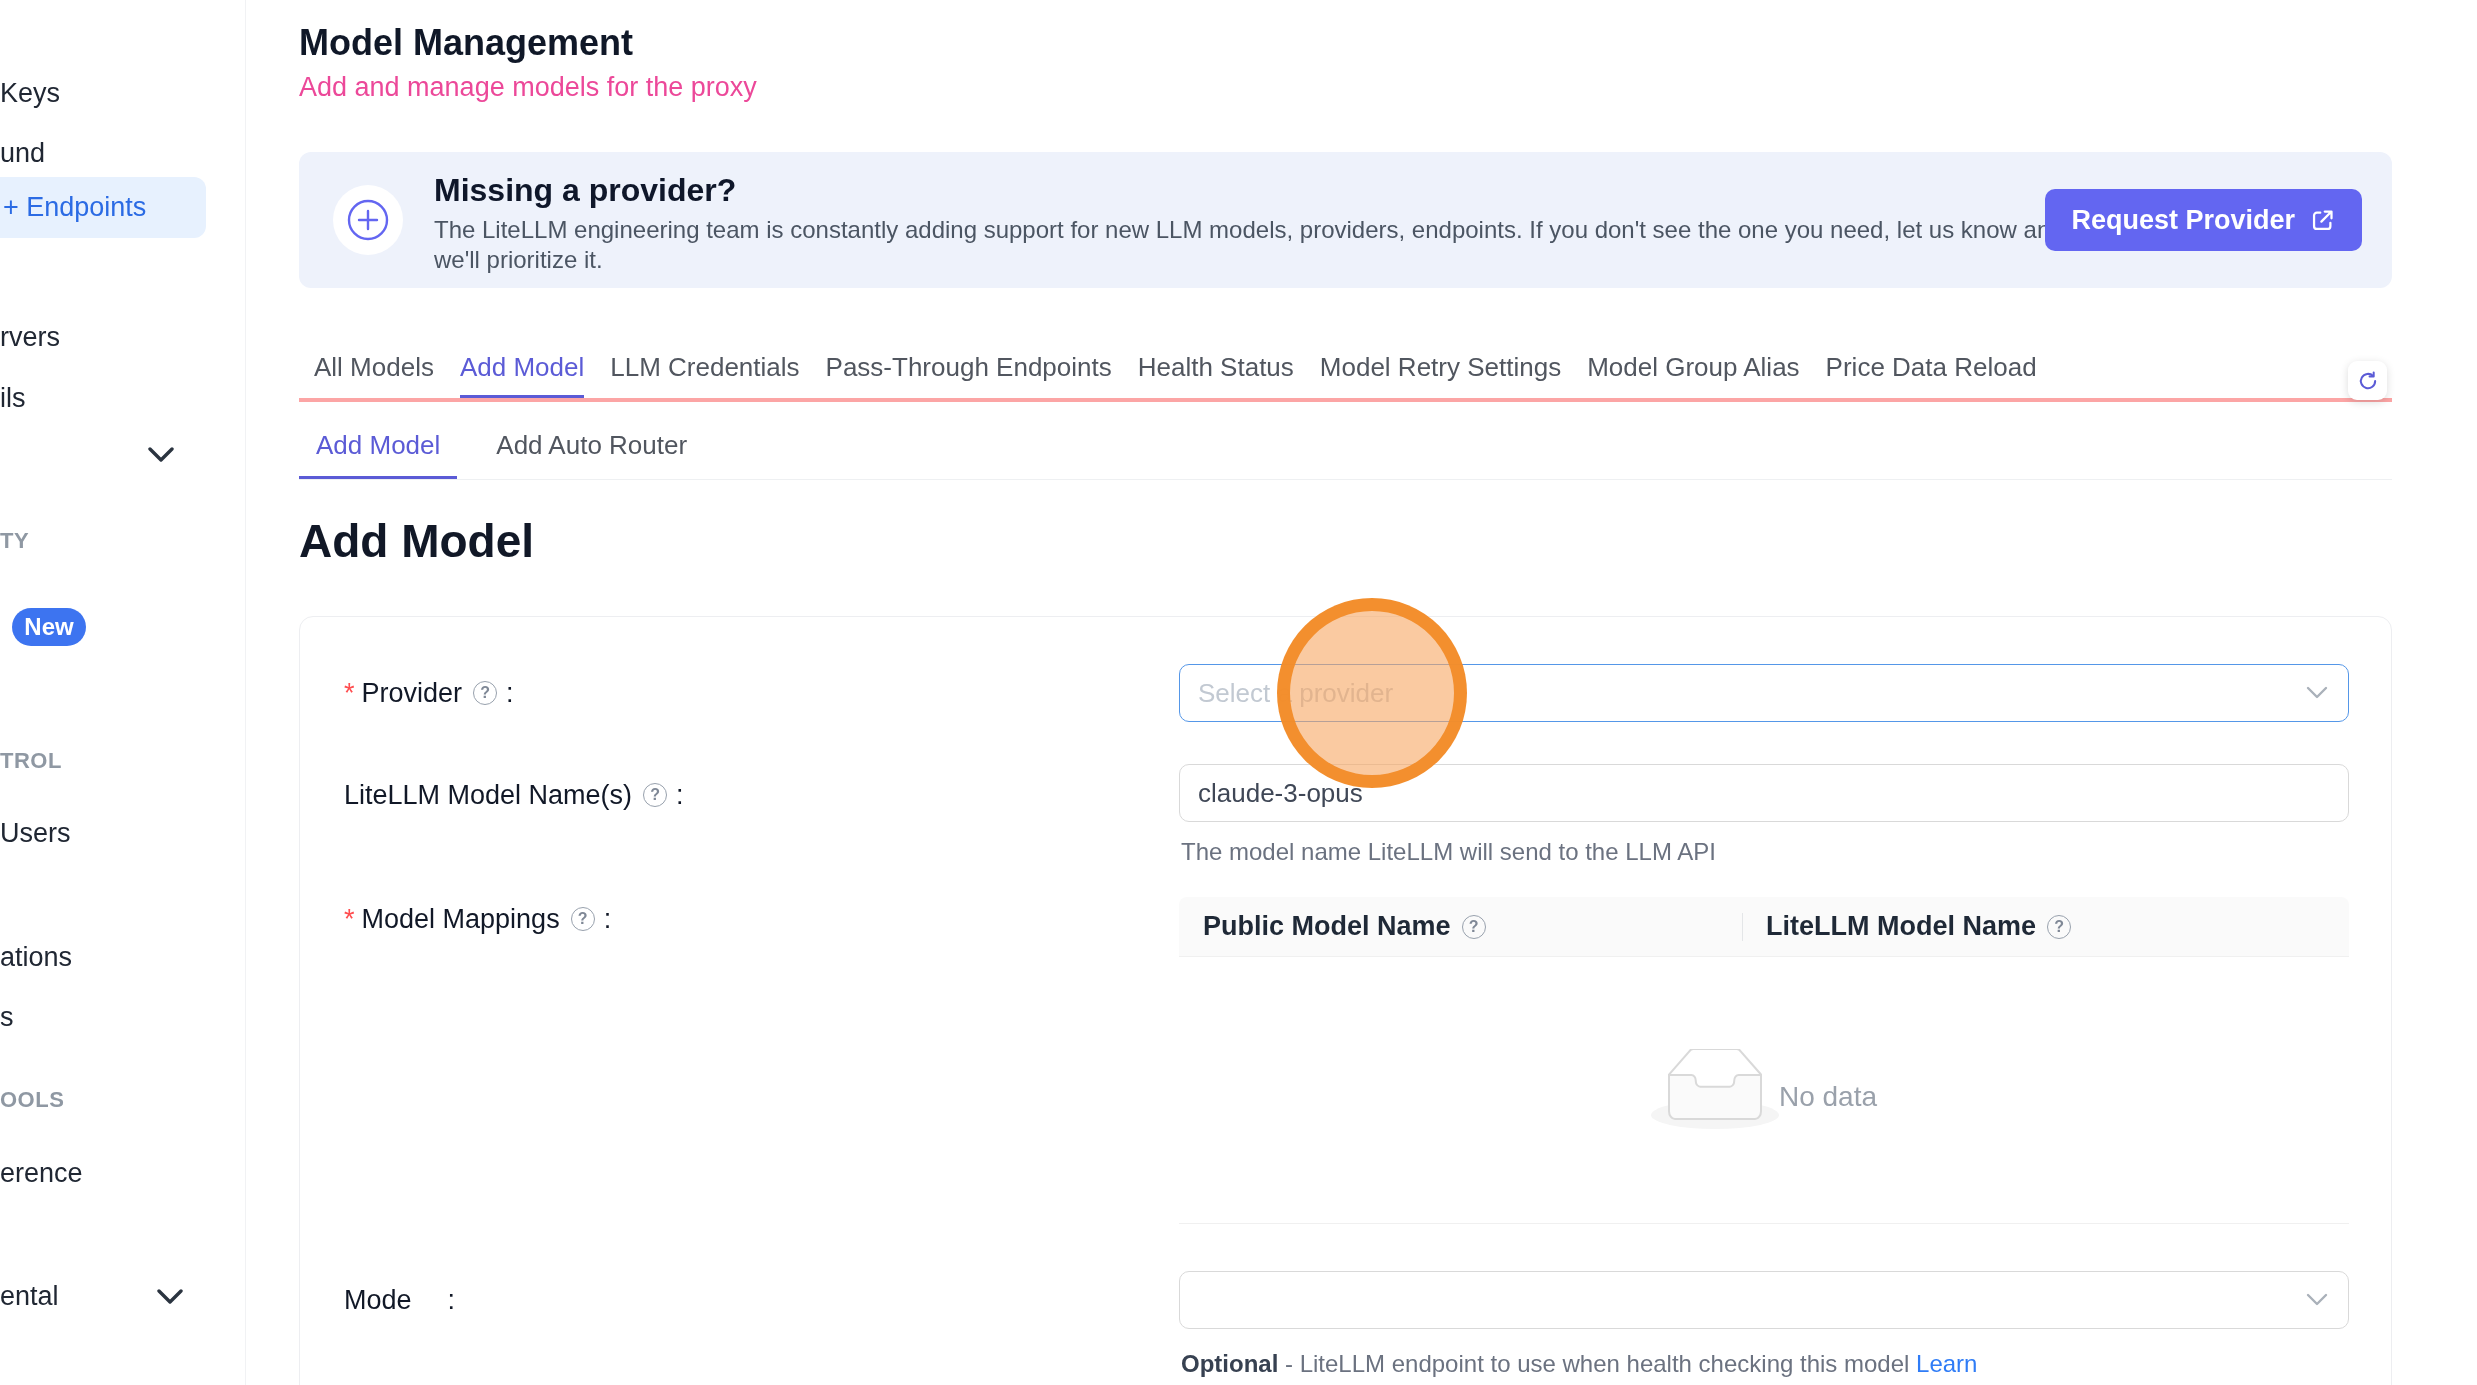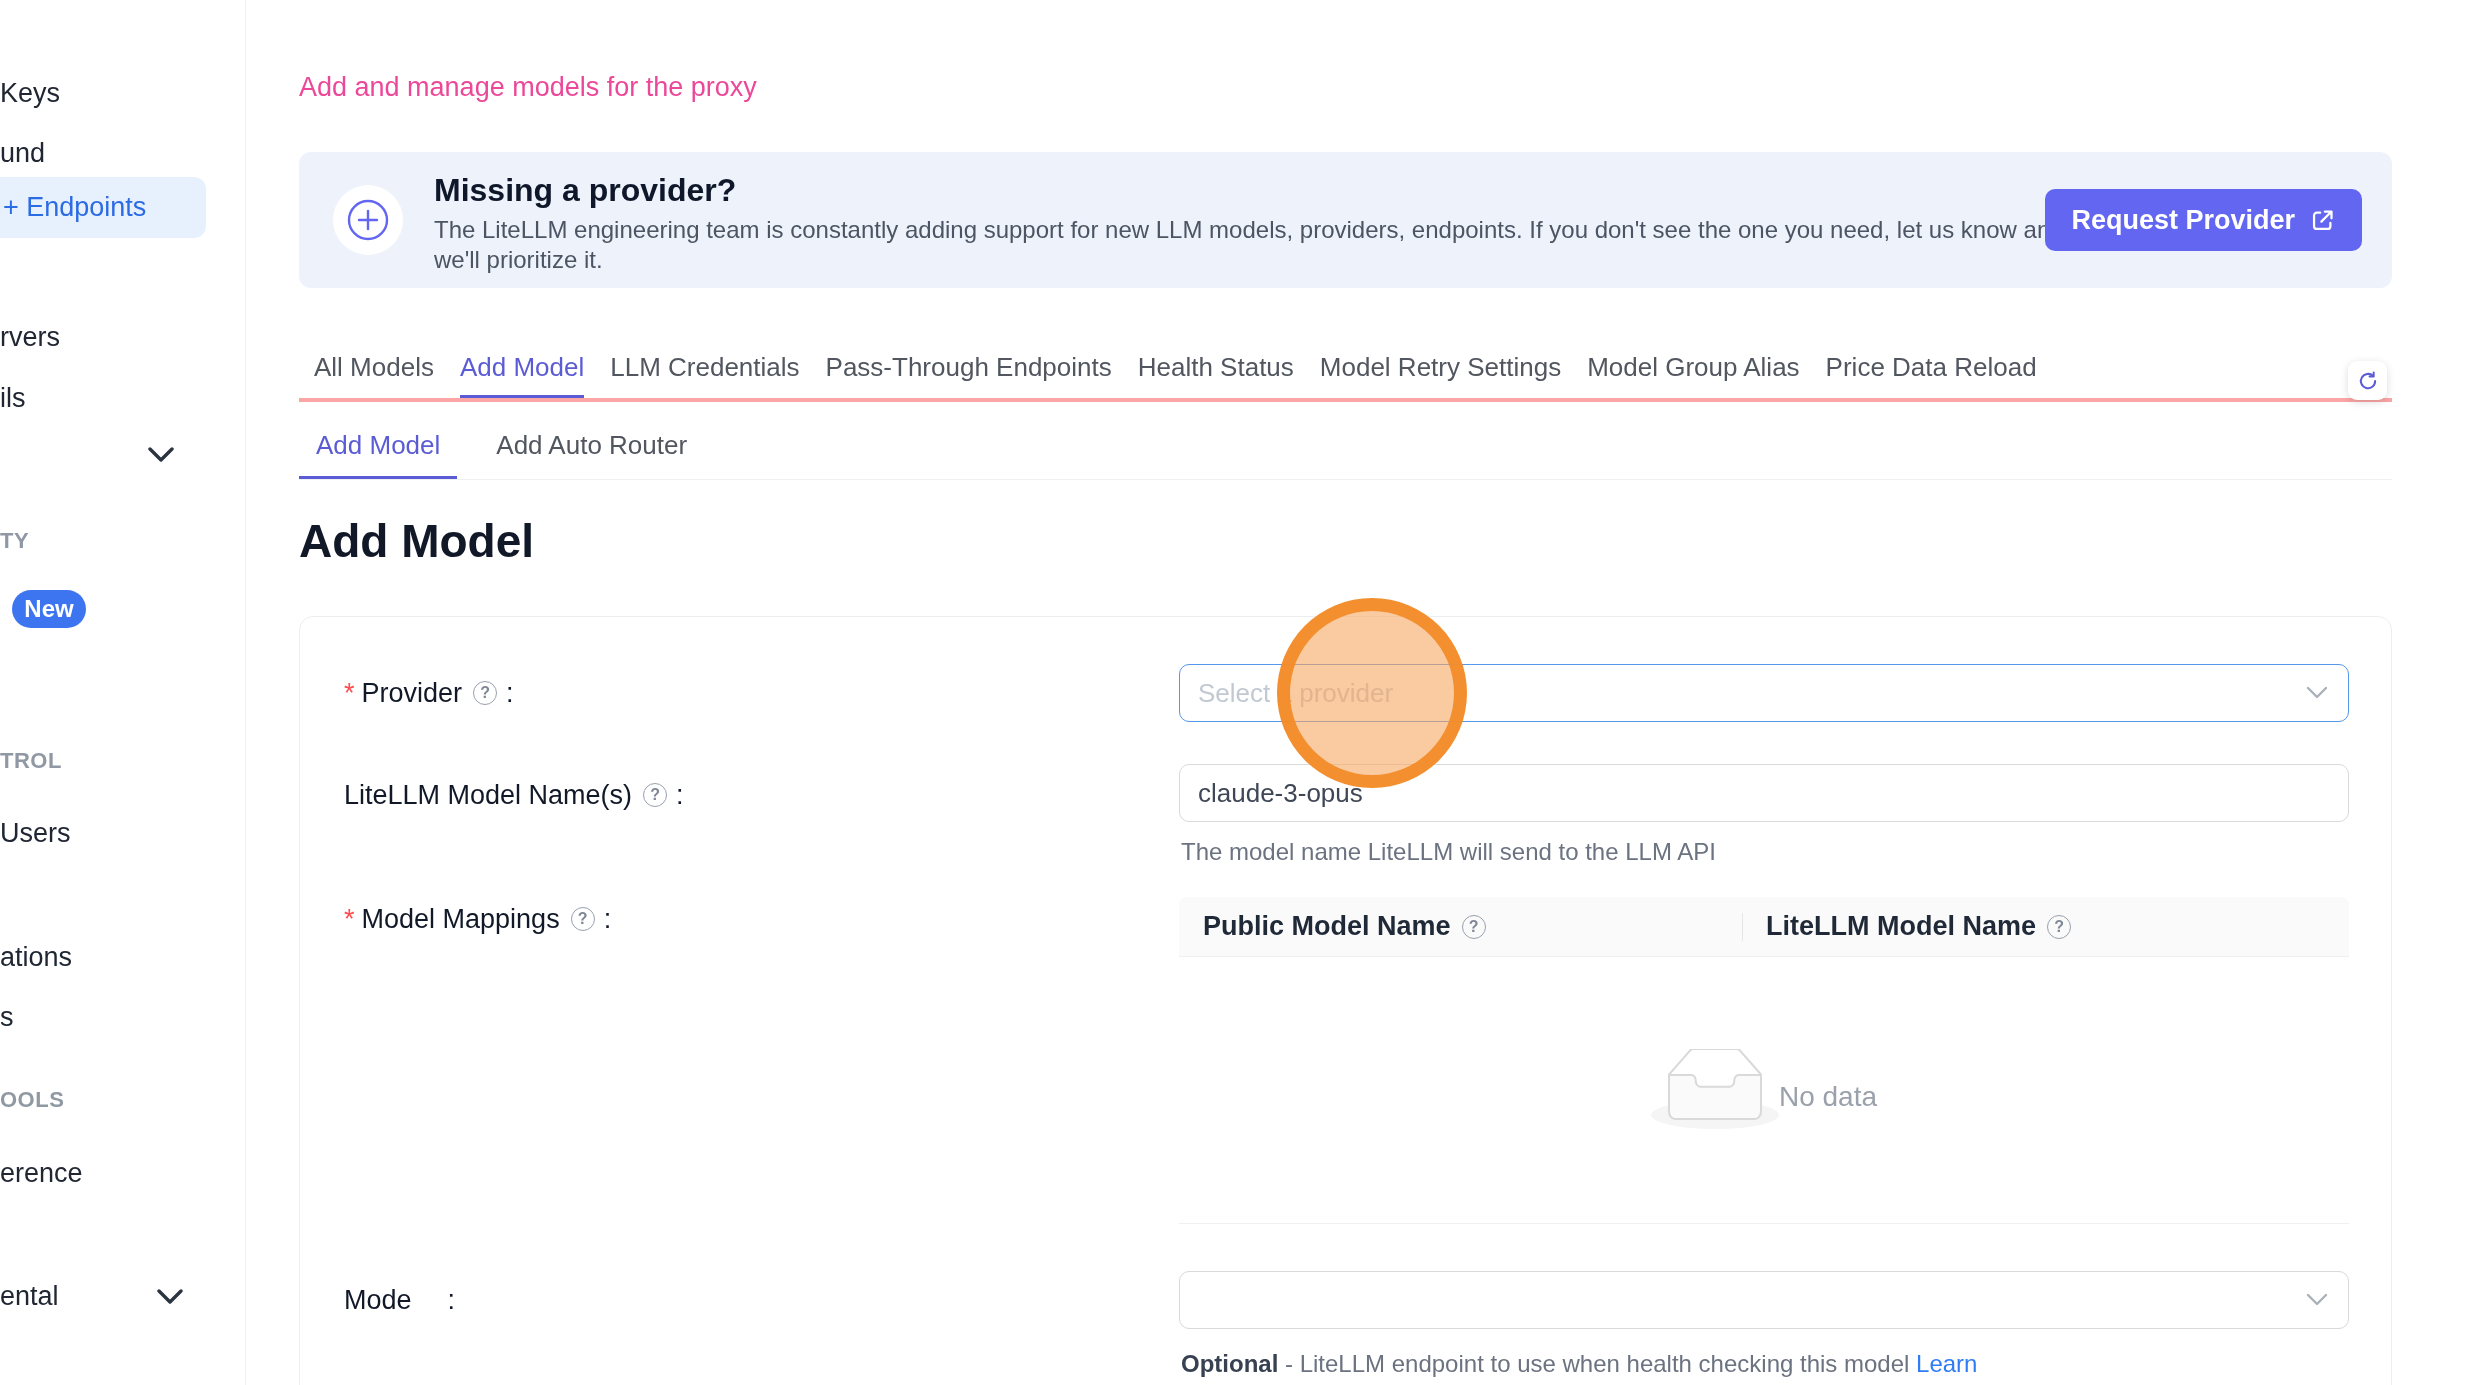--- a/index.html
+++ b/index.html
@@ -5,21 +5,21 @@
   * { margin:0; padding:0; box-sizing:border-box; }
   html,body { background:#fff; }
   body { font-family:"Liberation Sans","DejaVu Sans",sans-serif; color:#1f2937; }
   .stage { position:relative; width:2477px; height:1385px; overflow:hidden; background:#fff; }
 
   
   .sidebar { position:absolute; left:0; top:0; width:246px; height:100%; background:#fff; border-right:1px solid #f1f2f4; z-index:2; }
   .srow { position:absolute; left:0; height:34px; display:flex; align-items:center; font-size:27px; color:#202733; white-space:nowrap; }
   .ssec { position:absolute; left:0; height:26px; display:flex; align-items:center; font-size:22px; font-weight:700; color:#8f98a3; letter-spacing:.5px; white-space:nowrap; }
   .sactive-pill { position:absolute; left:-42px; top:177px; width:248px; height:61px; background:#e7f1fe; border-radius:12px; display:flex; align-items:center; padding-left:45px; font-size:27px; color:#2b6be4; font-weight:500; }
-  .badge-new { position:absolute; left:12px; top:590px; width:74px; height:38px; border-radius:19px; background:#3d74f0; color:#fff; font-size:24px; font-weight:600; display:flex; align-items:center; justify-content:center; }
+  .badge-new { position:absolute; left:12px; top:608px; width:74px; height:38px; border-radius:19px; background:#3d74f0; color:#fff; font-size:24px; font-weight:600; display:flex; align-items:center; justify-content:center; }
   .schev { position:absolute; width:26px; height:16px; }
 
   
   .h1 { position:absolute; left:299px; top:22px; font-size:36px; font-weight:700; color:#101828; }
   .subtitle { position:absolute; left:299px; top:72px; font-size:27px; color:#ec4899; }
 
   
   .banner { position:absolute; left:299px; top:152px; width:2093px; height:136px; background:#eef2fb; border-radius:12px; }
   .banner-circle { position:absolute; left:34px; top:33px; width:70px; height:70px; background:#fff; border-radius:50%; display:flex; align-items:center; justify-content:center; }
   .banner-title { position:absolute; left:135px; top:20px; font-size:32px; font-weight:700; color:#0f172a; }
@@ -134,20 +134,21 @@
       </div>
 
     <div class="srow" style="top:1279px;">
       <span>ental</span>
       <svg class="schev" style="position:absolute; left:157px; top:10px;" width="26" height="16" viewBox="0 0 26 16" fill="none">
           <path d="M2 2l11 11L24 2" stroke="#2b3440" stroke-width="3.4" stroke-linecap="round" stroke-linejoin="round"></path>
         </svg>
     </div>
   </aside>
 
+  <div class="h1">Model Management</div>
   <div class="subtitle">Add and manage models for the proxy</div>
 
   <div class="banner">
     <div class="banner-circle">
       <svg width="44" height="44" viewBox="0 0 44 44" fill="none">
         <circle cx="22" cy="22" r="19" stroke="#6366f1" stroke-width="2.4"></circle>
         <path d="M22 13v18M13 22h18" stroke="#6366f1" stroke-width="2.4" stroke-linecap="round"></path>
       </svg>
     </div>
     <div class="banner-title">Missing a provider?</div>

